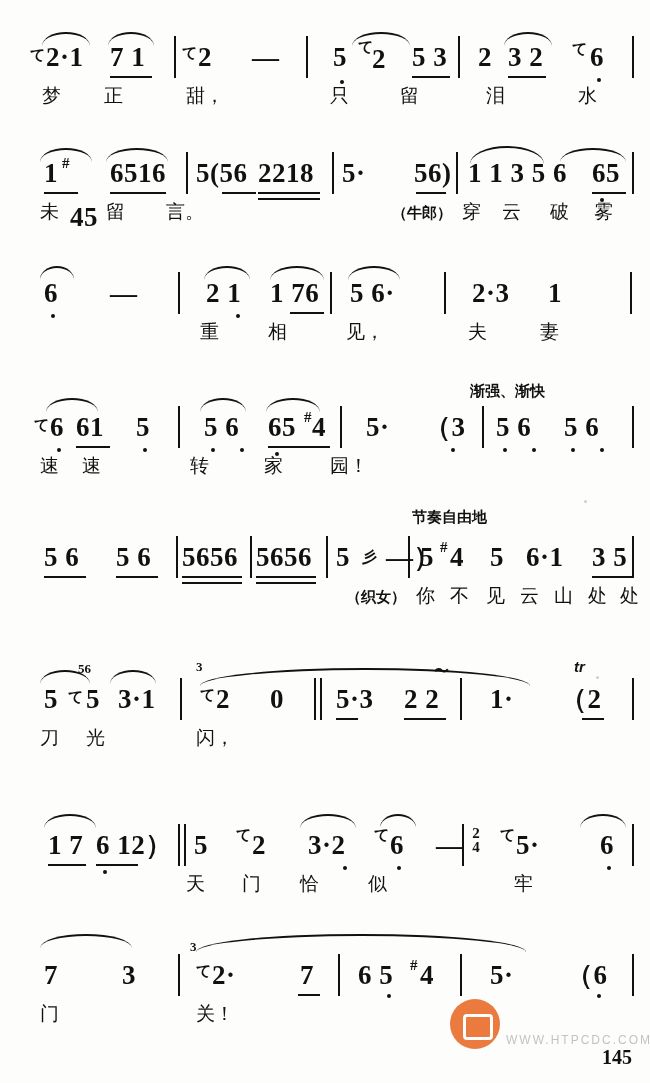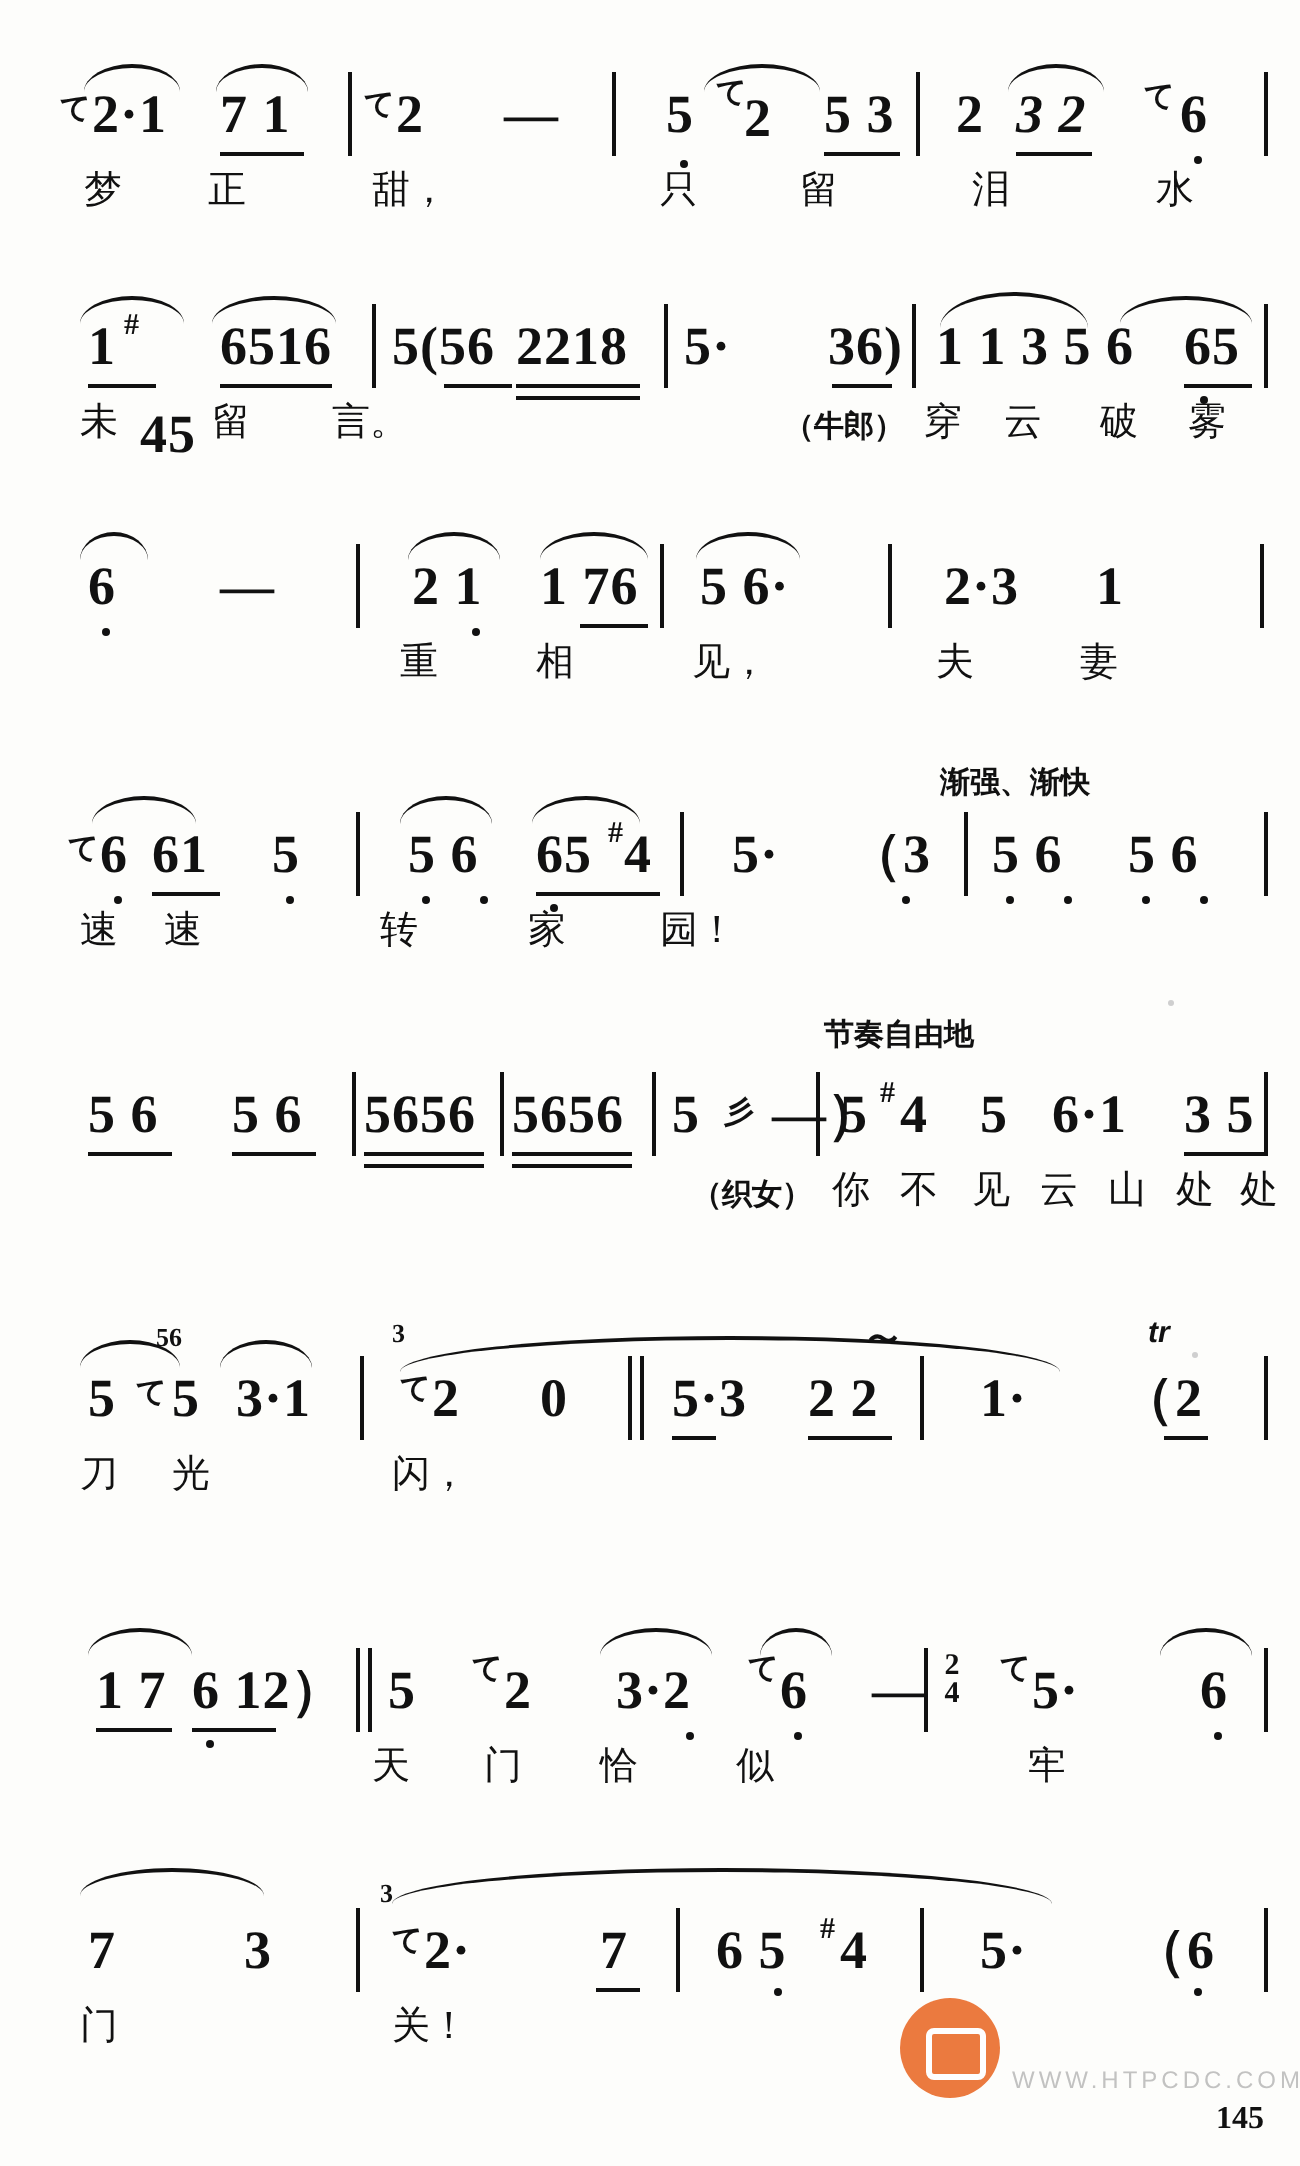--- a/index.html
+++ b/index.html
@@ -123,21 +123,21 @@
     font-weight: 700;
     font-size: 27px;
     line-height: 1;
   }
   
   .pageno {
     position: absolute;
     right: 18px;
     bottom: 14px;
     font-family: "Liberation Serif", serif;
-    font-size: 16px;
+    font-size: 20px;
     font-weight: 700;
     color: #111;
   }
   
   .watermark {
     position: absolute;
     right: 10px;
     bottom: 30px;
     width: 190px;
     height: 56px;
@@ -212,21 +212,21 @@
       <div class="cell" style="left:333px;top:44px;">5</div>
       <div class="small" style="left:358px;top:40px;">て</div>
       <div class="cell" style="left:372px;top:46px;">2</div>
       <div class="cell" style="left:412px;top:44px;">5 3</div>
       <div class="beam" style="left:412px;top:76px;width:38px;"></div>
       <div class="dot" style="left:340px;top:80px;"></div>
 
       <div class="bar" style="left:458px;top:36px;height:42px;"></div>
 
       <div class="cell" style="left:478px;top:44px;">2</div>
-      <div class="cell" style="left:508px;top:44px;font-style:italic;">3 2</div>
+      <div class="cell" style="left:508px;top:44px;">3 2</div>
       <div class="beam" style="left:508px;top:76px;width:38px;"></div>
 
       <div class="small" style="left:572px;top:42px;">て</div>
       <div class="cell" style="left:590px;top:44px;">6</div>
       <div class="dot" style="left:597px;top:78px;"></div>
 
       <div class="bar" style="left:632px;top:36px;height:42px;"></div>
 
       <div class="lyric" style="left:42px;top:86px;">梦</div>
       <div class="lyric" style="left:104px;top:86px;">正</div>
@@ -256,21 +256,21 @@
 
       <div class="cell" style="left:196px;top:40px;">5(56</div>
       <div class="cell" style="left:258px;top:40px;">2218</div>
       <div class="beam" style="left:222px;top:72px;width:34px;"></div>
       <div class="beam" style="left:258px;top:72px;width:62px;"></div>
       <div class="beam" style="left:258px;top:78px;width:62px;"></div>
 
       <div class="bar" style="left:332px;top:32px;height:42px;"></div>
 
       <div class="cell" style="left:342px;top:40px;">5·</div>
-      <div class="cell" style="left:414px;top:40px;">36)</div>
+      <div class="cell" style="left:414px;top:40px;">56)</div>
       <div class="beam" style="left:416px;top:72px;width:30px;"></div>
 
       <div class="bar" style="left:456px;top:32px;height:42px;"></div>
 
       <div class="cell" style="left:468px;top:40px;">1 1 3 5 6</div>
       <div class="cell" style="left:592px;top:40px;">65</div>
       <div class="beam" style="left:592px;top:72px;width:34px;"></div>
       <div class="dot" style="left:600px;top:78px;"></div>
 
       <div class="bar" style="left:632px;top:32px;height:42px;"></div>

